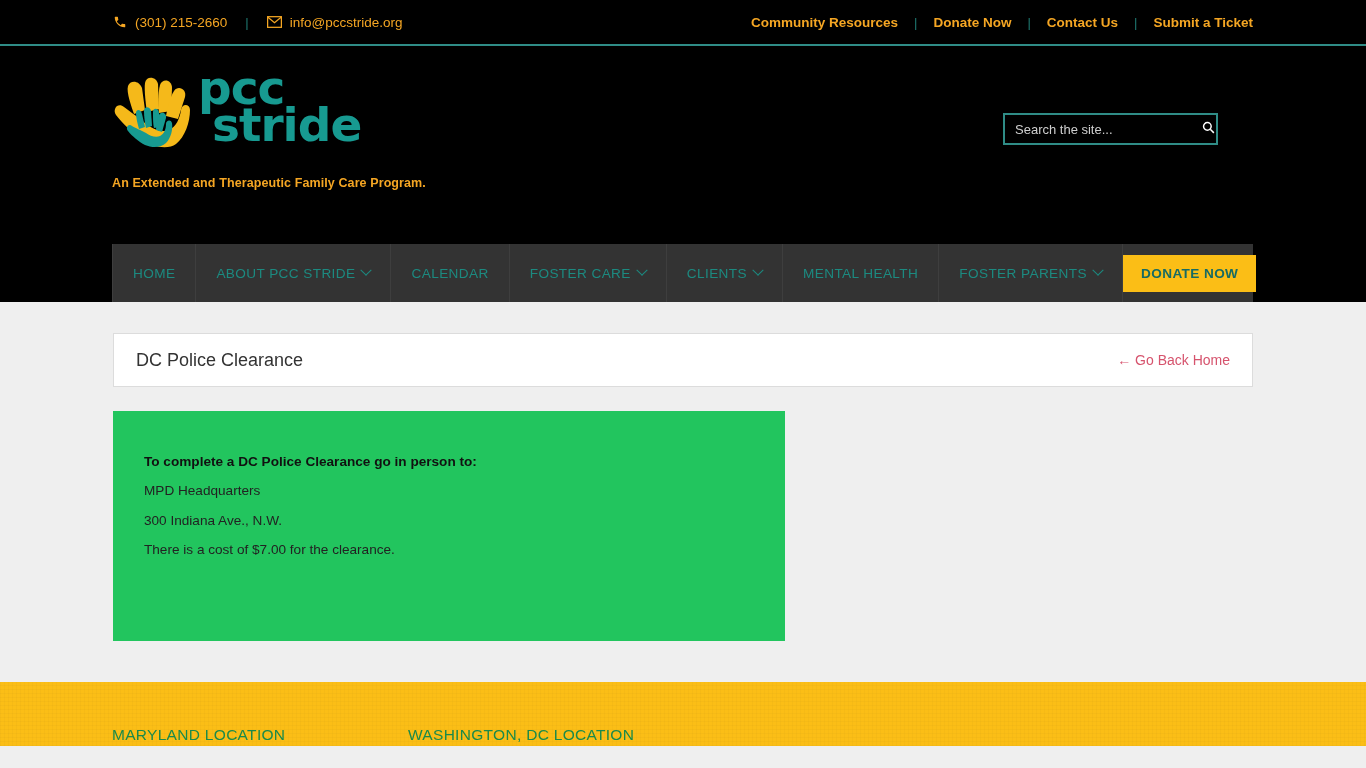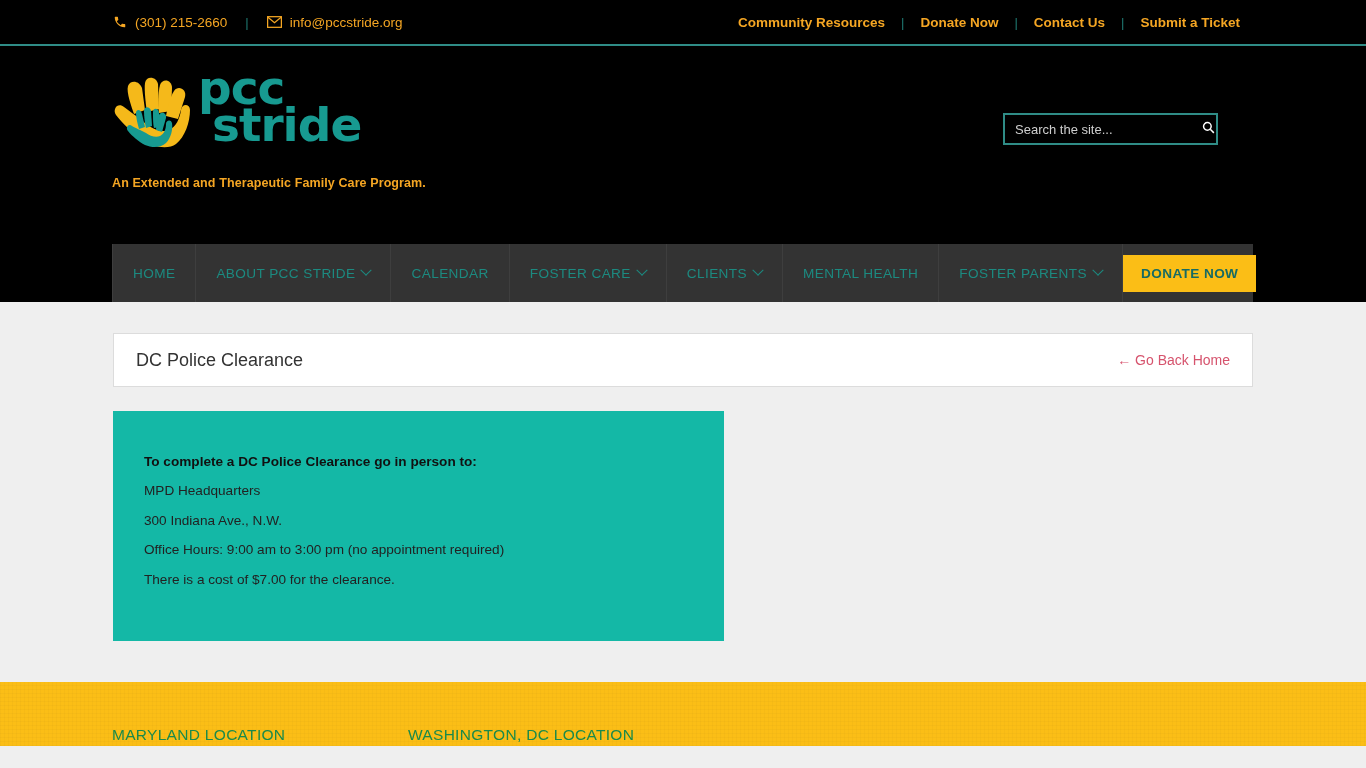--- a/index.html
+++ b/index.html
@@ -43,21 +43,21 @@
     color: #f5a623;
   }
   .contact-item .ci-icon svg { display: block; }
   .topbar-sep {
     color: #1f7a72;
     font-size: 13px;
     margin: 0 18px;
   }
   .topbar-right {
     position: absolute;
-    right: 126px;
+    right: 113px;
     display: flex;
     align-items: center;
   }
   .topbar-link {
     color: #f5a623;
     font-size: 13.5px;
     font-weight: bold;
     text-decoration: none;
     white-space: nowrap;
     cursor: pointer;
@@ -204,23 +204,23 @@
   .goback-link {
     font-size: 14px;
     color: #d6536d;
     text-decoration: none;
     cursor: pointer;
     white-space: nowrap;
   }
 
   .content-card {
     margin: 24px 0 12px 113px;
-    width: 611px;
+    width: 672px;
     height: 230px;
-    background: #14b8a6;
+    background: #22c55e;
     padding: 40px 30px 0 31px;
   }
   .content-card p {
     margin: 0 0 7px 0;
     font-size: 13.6px;
     color: #222222;
     line-height: 1.65;
   }
   .content-card p.lead { font-weight: bold; color: #111111; }
 
@@ -360,21 +360,20 @@
 <div class="main">
   <div class="title-card">
     <div class="page-title">DC Police Clearance</div>
     <a class="goback-link">← Go Back Home</a>
   </div>
 
   <div class="content-card">
     <p class="lead">To complete a DC Police Clearance go in person to:</p>
     <p>MPD Headquarters</p>
     <p>300 Indiana Ave., N.W.</p>
-    <p>Office Hours: 9:00 am to 3:00 pm (no appointment required)</p>
     <p>There is a cost of $7.00 for the clearance.</p>
   </div>
 </div>
 
 <div class="footer">
   <div class="footer-cols">
     <div class="fc1">
       <div class="footer-col-title">MARYLAND LOCATION</div>
     </div>
     <div>

